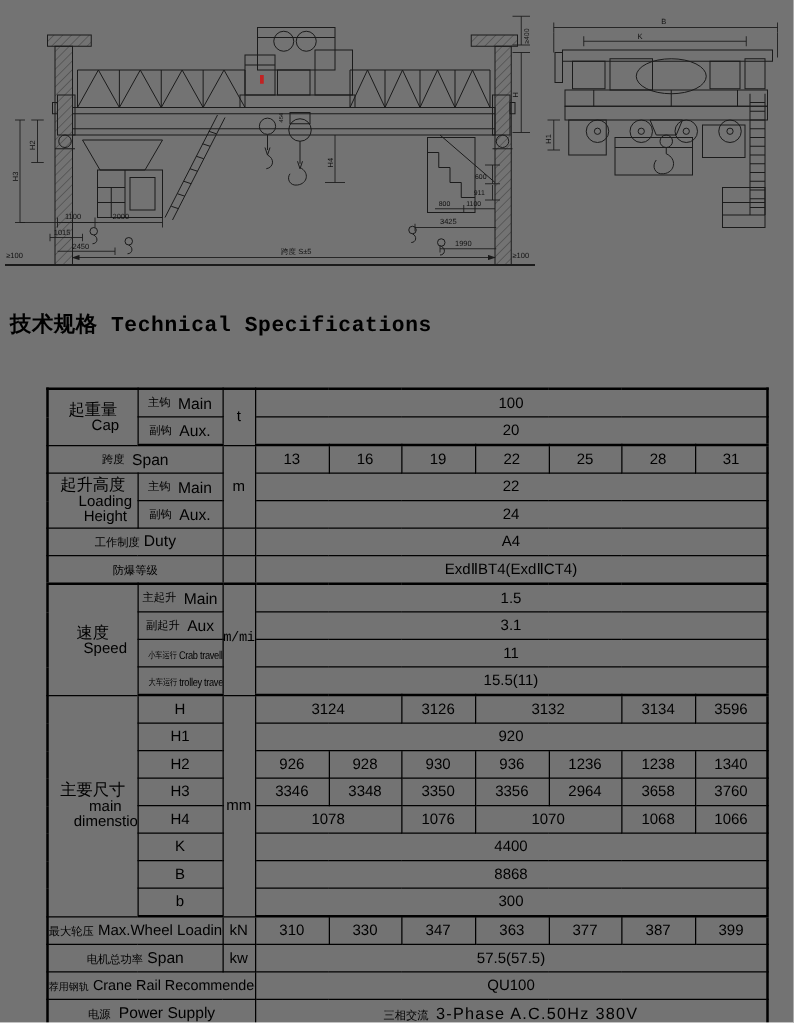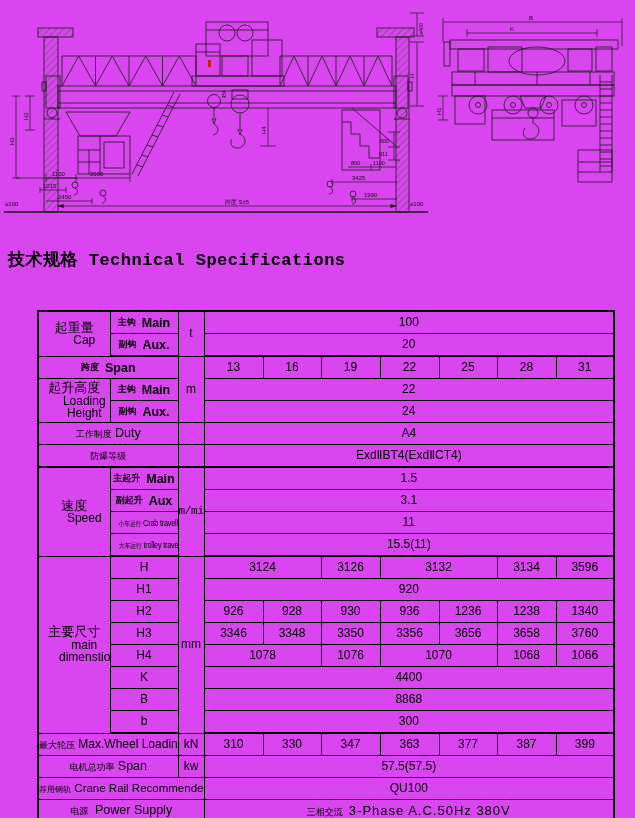--- a/index.html
+++ b/index.html
@@ -1,32 +1,32 @@
 <!DOCTYPE html>
 <html><head>
 <meta charset="utf-8">
 <style>
   html,body{margin:0;padding:0;background:#fff;}
-  .page{position:relative;width:635px;height:818px;background:#d946ef;overflow:hidden;
+  .page{position:relative;width:635px;height:818px;background:#737373;overflow:hidden;
         font-family:"Liberation Sans",sans-serif;color:#000;}
   .drawing{position:absolute;top:0;left:0;}
   .title{position:absolute;top:248px;left:8px;font-family:"Liberation Mono",monospace;
          font-weight:bold;font-size:17px;letter-spacing:.5px;white-space:nowrap;}
   table.spec{position:absolute;top:310px;left:37px;width:576px;border-collapse:collapse;
              table-layout:fixed;border:2px solid #000;}
   table.spec td{border:1px solid #000;text-align:center;vertical-align:middle;
                 padding:0;height:21px;font-size:12px;line-height:1.05;overflow:hidden;
                 white-space:nowrap;}
   tr.sec > td{border-bottom-width:2px;}
   td.lft{text-align:left;padding-left:3px;margin-top:40px;}
   .cn{font-size:9px;}
   .en{font-size:12.5px;}
   .grp .cn{display:block;font-size:13px;}
   .grp .en{display:block;font-size:12px;white-space:normal;line-height:1.05;margin-left:20px;}
-  .pair{display:inline-flex;align-items:center;gap:6px;font-weight:bold;}
+  .pair{display:inline-flex;align-items:center;gap:6px;}
   .sq{display:inline-flex;align-items:center;gap:2px;transform:scaleX(.82);transform-origin:center;}
   .sq .cn{font-size:7px;}
   .sq .en{font-size:9px;letter-spacing:-.3px;}
   .unit{font-size:11px;}
   .unit.small{font-size:11px;letter-spacing:-.3px;font-family:Liberation Mono, monospace;}
   .railrow .en{font-size:11.5px;}
   .pwr .cn{font-size:9px;margin-right:6px;}
   .pwr .en{font-size:13px;letter-spacing:1px;}
 </style>
 </head>
@@ -368,21 +368,21 @@
       <td>1236</td>
       <td>1238</td>
       <td>1340</td>
     </tr>
     <tr>
       <td>H3</td>
       <td>3346</td>
       <td>3348</td>
       <td>3350</td>
       <td>3356</td>
-      <td>3656</td>
+      <td>2964</td>
       <td>3658</td>
       <td>3760</td>
     </tr>
     <tr>
       <td>H4</td>
       <td colspan="2">1078</td>
       <td>1076</td>
       <td colspan="2">1070</td>
       <td>1068</td>
       <td>1066</td>

